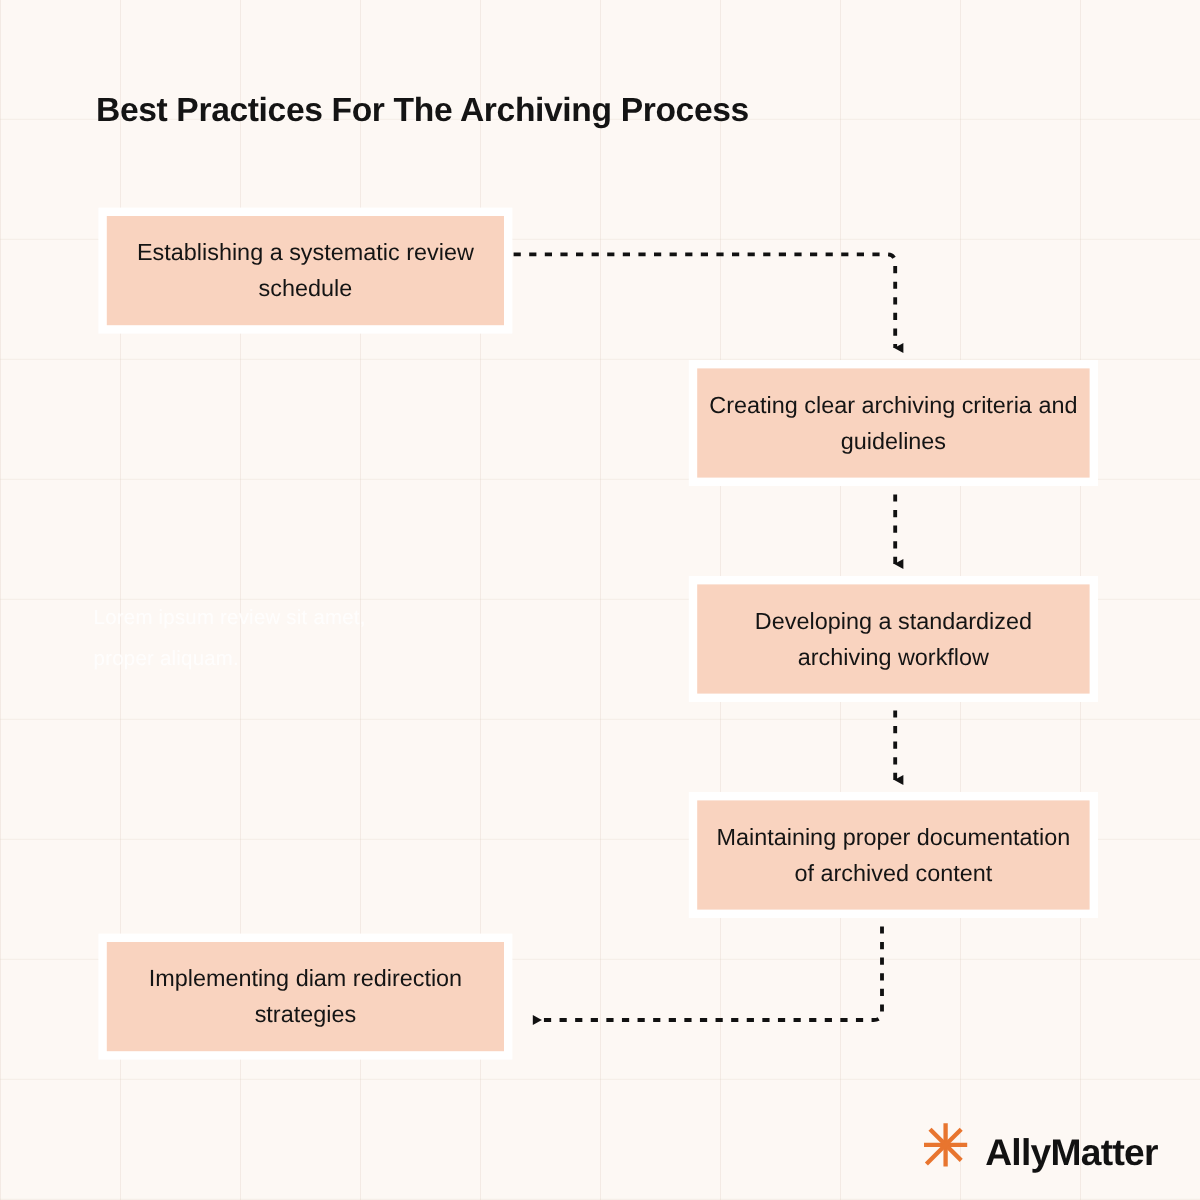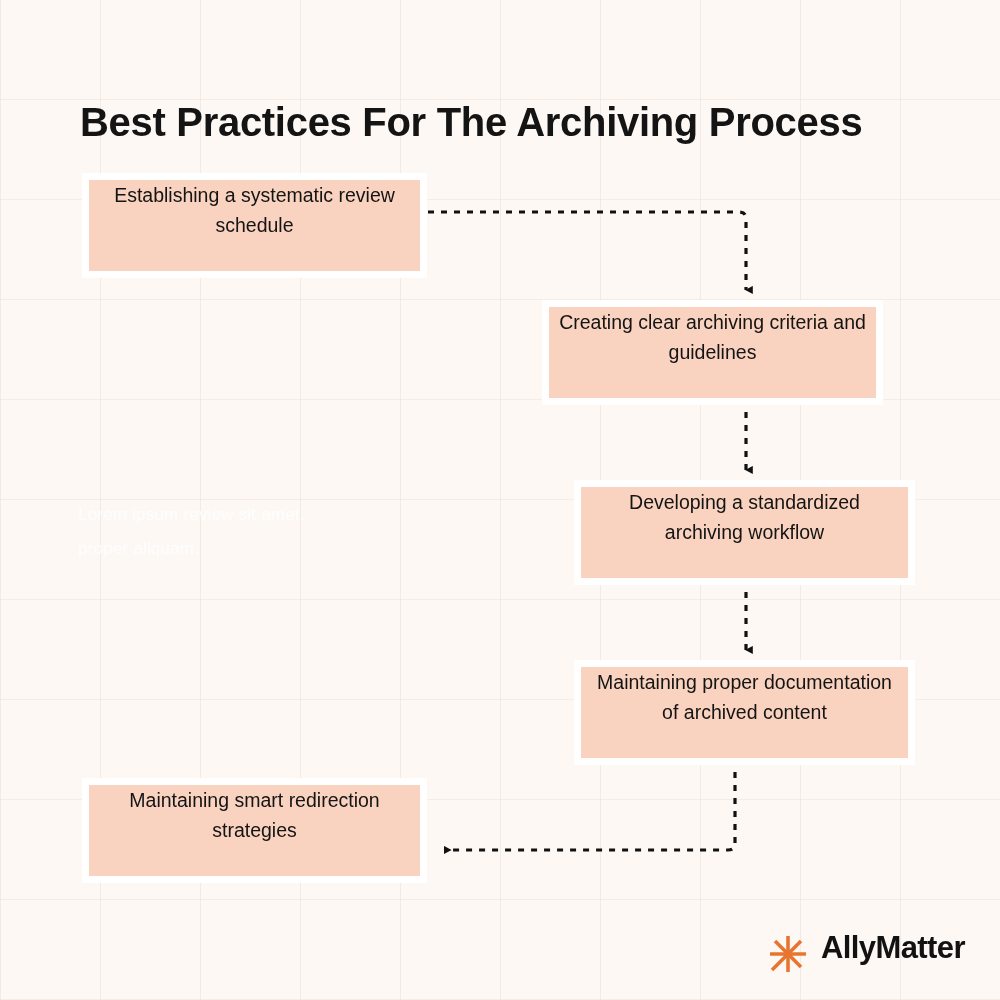--- a/index.html
+++ b/index.html
@@ -40,71 +40,71 @@
     opacity: 0.85;
     pointer-events: none;
     user-select: none;
   }
   #watermark div { white-space: nowrap; }
 
   #title {
     position: absolute;
     left: 80px;
     top: 76px;
-    font-size: 40px;
+    font-size: 28px;
     font-weight: bold;
     color: #141414;
     letter-spacing: -0.3px;
     white-space: nowrap;
-    margin-top: 24px;
   }
 
   .node {
     position: absolute;
     background: #FFFFFF;
     padding: 7px;
     box-sizing: border-box;
   }
   .node-inner {
     background: #F9D3BF;
     width: 100%;
     height: 100%;
     display: flex;
+    align-items: center;
     justify-content: center;
     text-align: center;
     box-sizing: border-box;
   }
   .node-label {
     font-size: 19.5px;
     line-height: 30px;
     color: #141414;
     padding: 0 8px;
   }
 
   
   #node-1 { left: 82px;  top: 173px; width: 345px; height: 105px; }
-  #node-2 { left: 542px; top: 300px; width: 341px; height: 105px; }
+  #node-2 { left: 574px; top: 300px; width: 341px; height: 105px; }
   #node-3 { left: 574px; top: 480px; width: 341px; height: 105px; }
   #node-4 { left: 574px; top: 660px; width: 341px; height: 105px; }
   #node-5 { left: 82px;  top: 778px; width: 345px; height: 105px; }
 
   #connectors {
     position: absolute;
     left: 0; top: 0;
     width: 1000px;
     height: 1000px;
     pointer-events: none;
   }
 
   #logo {
     position: absolute;
     left: 766px;
     top: 932px;
     display: flex;
-    align-items: flex-start;
+    align-items: flex-end;
     gap: 11px;
   }
   #logo-mark {
     width: 44px;
     height: 44px;
     display: block;
   }
   #logo-text {
     font-size: 31px;
     font-weight: bold;
@@ -163,21 +163,21 @@
   </div>
 
   <div class="node" id="node-3">
     <div class="node-inner">
       <span class="node-label">Developing a standardized archiving workflow</span>
     </div>
   </div>
 
   <div class="node" id="node-5">
     <div class="node-inner">
-      <span class="node-label">Maintaining smart redirection strategies</span>
+      <span class="node-label">Implementing diam redirection strategies</span>
     </div>
   </div>
 
   <div id="logo">
     <svg id="logo-mark" viewBox="0 0 44 44" xmlns="http://www.w3.org/2000/svg">
       <g stroke="#E8752F" stroke-width="3.6" stroke-linecap="butt">
         <line x1="22" y1="4" x2="22" y2="40"></line>
         <line x1="4" y1="22" x2="40" y2="22"></line>
         <line x1="9" y1="9" x2="35" y2="35"></line>
         <line x1="35" y1="9" x2="6" y2="38"></line>

